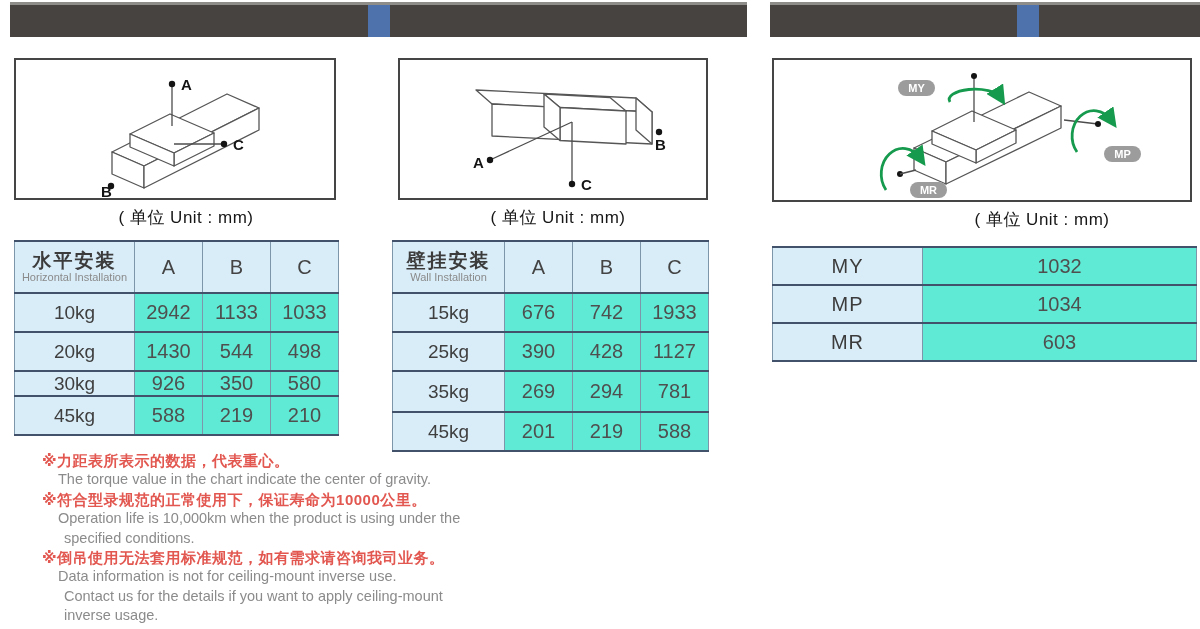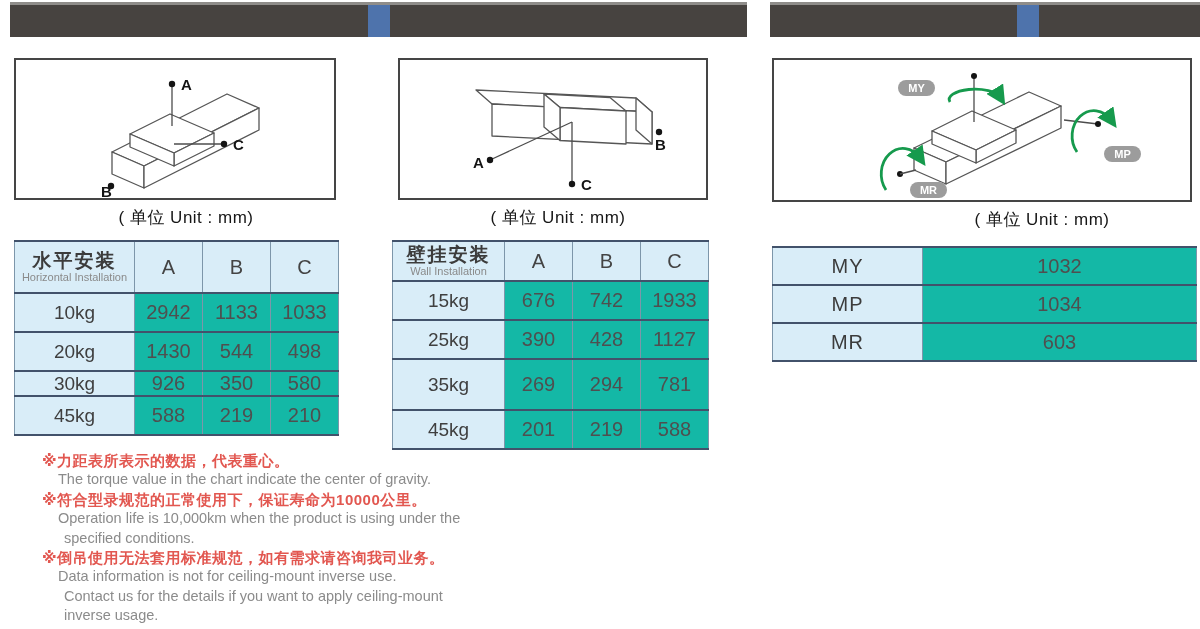--- a/index.html
+++ b/index.html
@@ -20,21 +20,21 @@
   .diagram-box{position:absolute;background:#ffffff;border:2px solid #454545;box-sizing:border-box;}
   .unit{position:absolute;font-size:17px;color:#161616;text-align:center;letter-spacing:0.5px;}
   
   .data-table{position:absolute;border-collapse:collapse;table-layout:fixed;}
   .data-table th,.data-table td{
     border-top:2px solid #42526b;border-bottom:2px solid #42526b;
     border-left:1px solid #7d96aa;border-right:1px solid #7d96aa;
     text-align:center;vertical-align:middle;padding:0;font-weight:normal;
   }
   .th-blue{background:#d9edf8;}
-  .cell-white{background:#14b8a6;color:#4f4f4f;font-size:20px;}
+  .cell-white{background:#5eead4;color:#4f4f4f;font-size:20px;}
   .load-cell{background:#d9edf8;color:#3f3f3f;font-size:19px;}
   .col-letter{color:#444;font-size:20px;}
   .tbl-title-zh{font-size:19px;font-weight:bold;color:#3c3c3c;line-height:21px;letter-spacing:2px;}
   .tbl-title-en{font-size:11px;color:#8a8a8a;line-height:13px;letter-spacing:0;}
   .moment-label{font-size:20px;font-weight:bold;color:#3c3c3c;letter-spacing:1px;}
   
   .notes{position:absolute;left:14px;top:451px;width:560px;margin-left:28px;}
   .note-zh{color:#e25750;font-size:15px;font-weight:bold;line-height:19.4px;letter-spacing:0.5px;}
   .note-en{color:#8b8b8b;font-size:14.5px;line-height:19.4px;}
   .ind1{padding-left:16px;}
@@ -184,42 +184,42 @@
   </table>
 
 <table class="data-table" style="left:392px;top:240px;width:316px;">
   <colgroup>
       <col style="width:112px">
       <col style="width:68px">
       <col style="width:68px">
       <col style="width:68px">
     </colgroup>
   <tbody>
-      <tr style="height:40px">
+      <tr style="height:52px">
     <th class="th-blue">
       <div class="tbl-title-zh">壁挂安装</div>
       <div class="tbl-title-en">Wall Installation</div>
     </th>
     <th class="th-blue col-letter">A</th>
     <th class="th-blue col-letter">B</th>
     <th class="th-blue col-letter">C</th>
   </tr>
   <tr style="height:39px">
     <td class="load-cell">15kg</td>
     <td class="cell-white">676</td>
     <td class="cell-white">742</td>
     <td class="cell-white">1933</td>
   </tr>
   <tr style="height:39px">
     <td class="load-cell">25kg</td>
     <td class="cell-white">390</td>
     <td class="cell-white">428</td>
     <td class="cell-white">1127</td>
   </tr>
-  <tr style="height:51px">
+  <tr style="height:41px">
     <td class="load-cell">35kg</td>
     <td class="cell-white">269</td>
     <td class="cell-white">294</td>
     <td class="cell-white">781</td>
   </tr>
   <tr style="height:39px">
     <td class="load-cell">45kg</td>
     <td class="cell-white">201</td>
     <td class="cell-white">219</td>
     <td class="cell-white">588</td>

